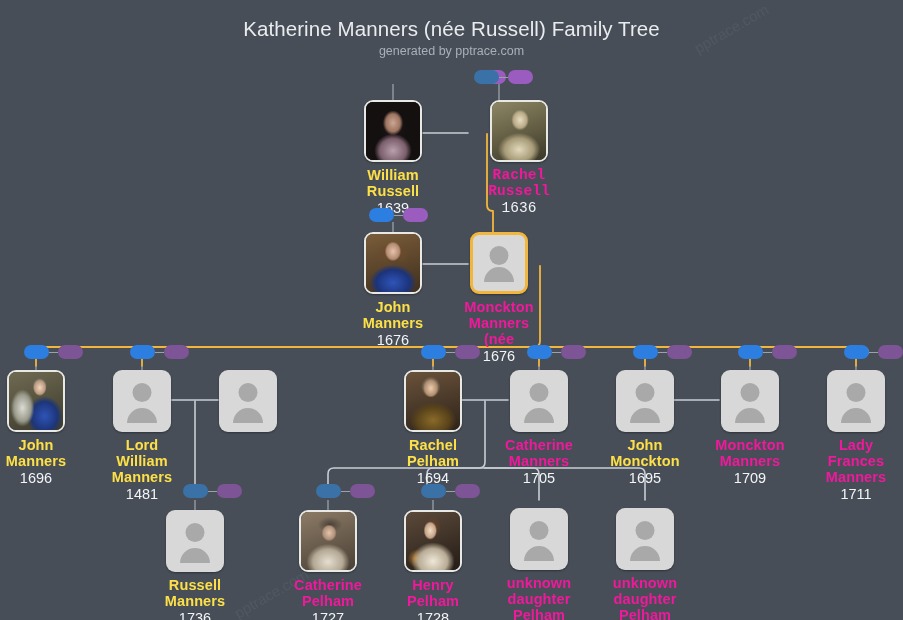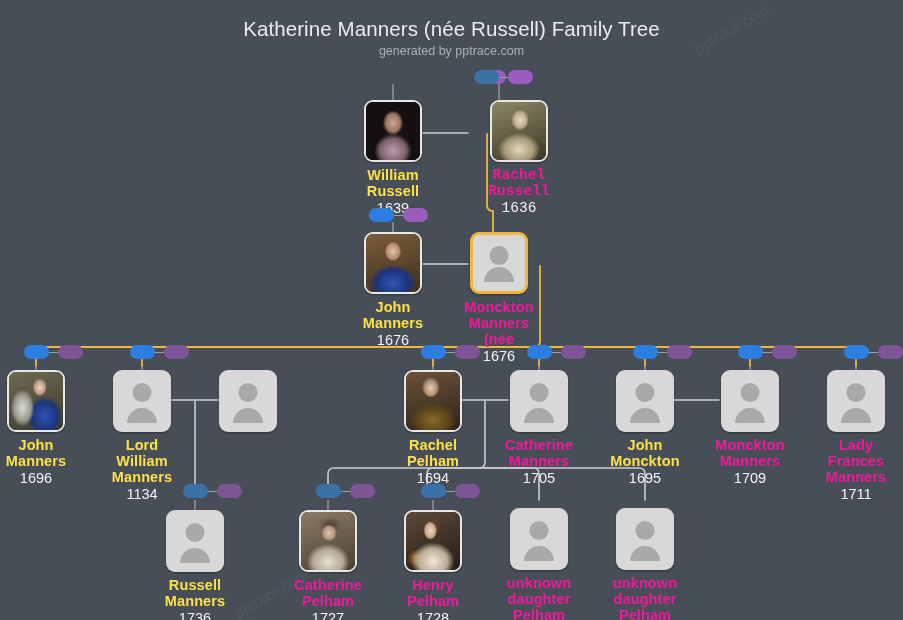--- a/index.html
+++ b/index.html
@@ -402,21 +402,21 @@
   <div class="node" style="left:82px; top:370px;">
     <div class="card">
       <div class="avatar-head"></div>
       <div class="avatar-body"></div>
     </div>
     <div class="nm male">
       <div>Lord</div>
       <div>William</div>
       <div>Manners</div>
     </div>
-    <div class="dt">1134</div>
+    <div class="dt">1481</div>
   </div>
 
   <div class="node" style="left:188px; top:370px;">
     <div class="card">
       <div class="avatar-head"></div>
       <div class="avatar-body"></div>
     </div>
     <div class="nm"></div>
   </div>
 

